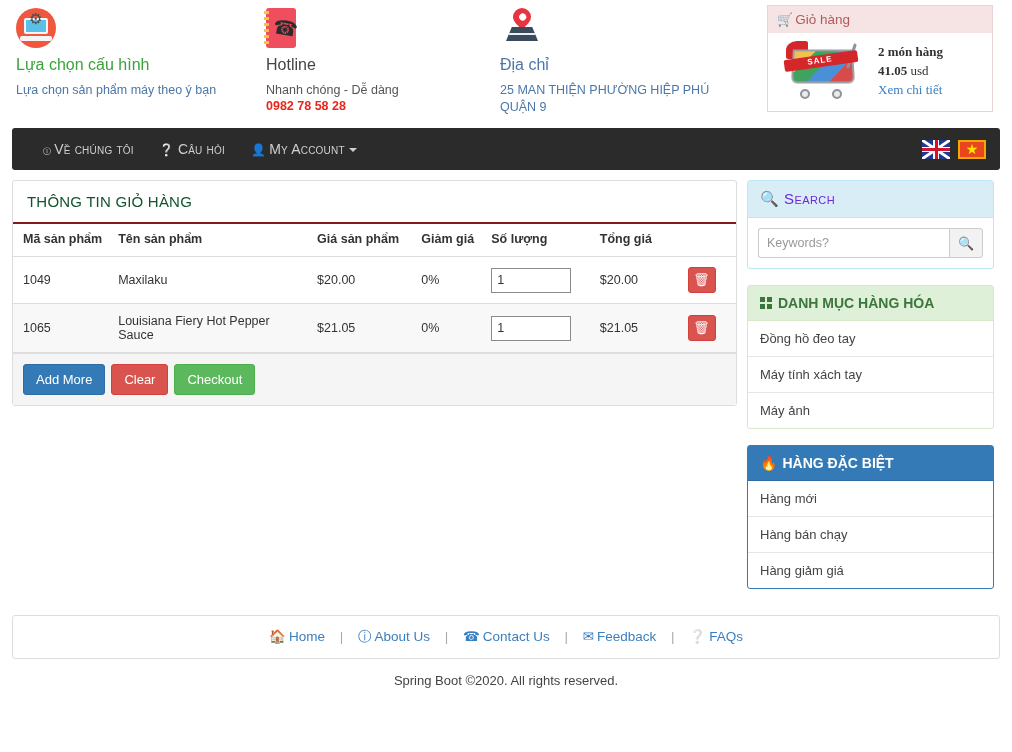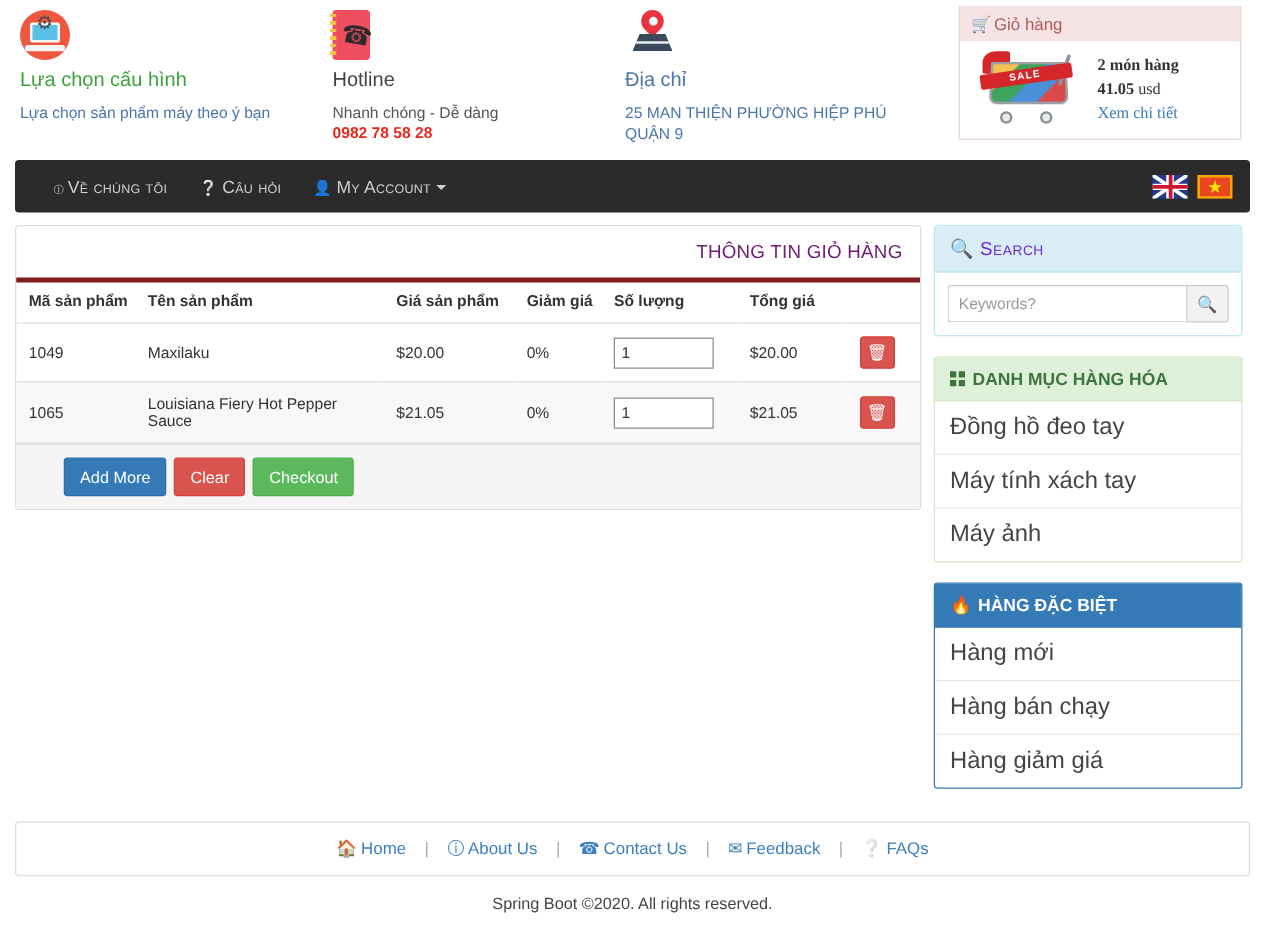--- a/index.html
+++ b/index.html
@@ -185,22 +185,22 @@
   
   .main { display: flex; padding: 10px 12px 0 12px; align-items: flex-start; }
   .content { width: 725px; }
   .sidebar { width: 247px; margin-left: 10px; }
 
   .panel {
     border: 1px solid #dddddd; background: #ffffff; border-radius: 3px;
     margin-bottom: 16px;
   }
   .panel-title {
-    font-size: 15px; color: #701a75; padding: 12px 14px 12px 14px;
-    border-bottom: 4px solid #7f1d1d; letter-spacing: .2px; text-align: right;
+    font-size: 15px; color: #14532d; padding: 12px 14px 12px 14px;
+    border-bottom: 2px solid #7f1d1d; letter-spacing: .2px;
   }
 
   table.cart { width: 100%; border-collapse: collapse; }
   table.cart th {
     text-align: left; font-size: 12.5px; font-weight: bold; color: #333;
     padding: 8px 6px 10px 10px; border-bottom: 1px solid #dddddd;
     white-space: nowrap;
   }
   table.cart td {
     font-size: 12.5px; color: #333; padding: 10px 6px 10px 10px;
@@ -226,21 +226,21 @@
     text-align: center; cursor: pointer; padding: 0;
   }
   .panel-foot {
     background: #f5f5f5; padding: 10px 10px; border-top: 1px solid #dddddd;
     display: flex; gap: 6px;
   }
   .btn {
     font-family: "Liberation Sans", sans-serif; font-size: 13px; color: #fff;
     border-radius: 3px; padding: 7px 12px; cursor: pointer; border: 1px solid transparent;
   }
-  .btn-primary { background: #337ab7; border-color: #2e6da4; margin-left: 28px; }
+  .btn-primary { background: #337ab7; border-color: #2e6da4; }
   .btn-danger  { background: #d9534f; border-color: #d43f3a; }
   .btn-success { background: #5cb85c; border-color: #4cae4c; }
 
   
   .spanel { border-radius: 3px; margin-bottom: 16px; background: #fff; }
   .spanel.search { border: 1px solid #bce8f1; }
   .spanel.cats   { border: 1px solid #d6e9c6; }
   .spanel.spec   { border: 1px solid #337ab7; }
 
   .spanel-head { padding: 9px 12px; font-size: 14px; }
@@ -274,21 +274,21 @@
     font-family: "Liberation Sans", sans-serif; font-size: 12.5px; color: #555;
     background: #fff;
   }
   .search-input::placeholder { color: #999999; }
   .search-btn {
     width: 34px; height: 30px; background: #f2f2f2; border: 1px solid #cccccc;
     border-radius: 0 3px 3px 0; cursor: pointer; color: #333; font-size: 13px;
   }
   .slist { list-style: none; margin: 0; padding: 0; }
   .slist li {
-    padding: 10px 12px; font-size: 19px; color: #444; cursor: pointer;
+    padding: 10px 12px; font-size: 13px; color: #444; cursor: pointer;
     border-bottom: 1px solid #e6e6e6;
   }
   .slist li:last-child { border-bottom: none; }
 
   
   .footer { margin: 10px 12px 0 12px; }
   .footer-links {
     border: 1px solid #dddddd; border-radius: 3px; background: #fff;
     text-align: center; padding: 12px 0; font-size: 13.5px;
   }

